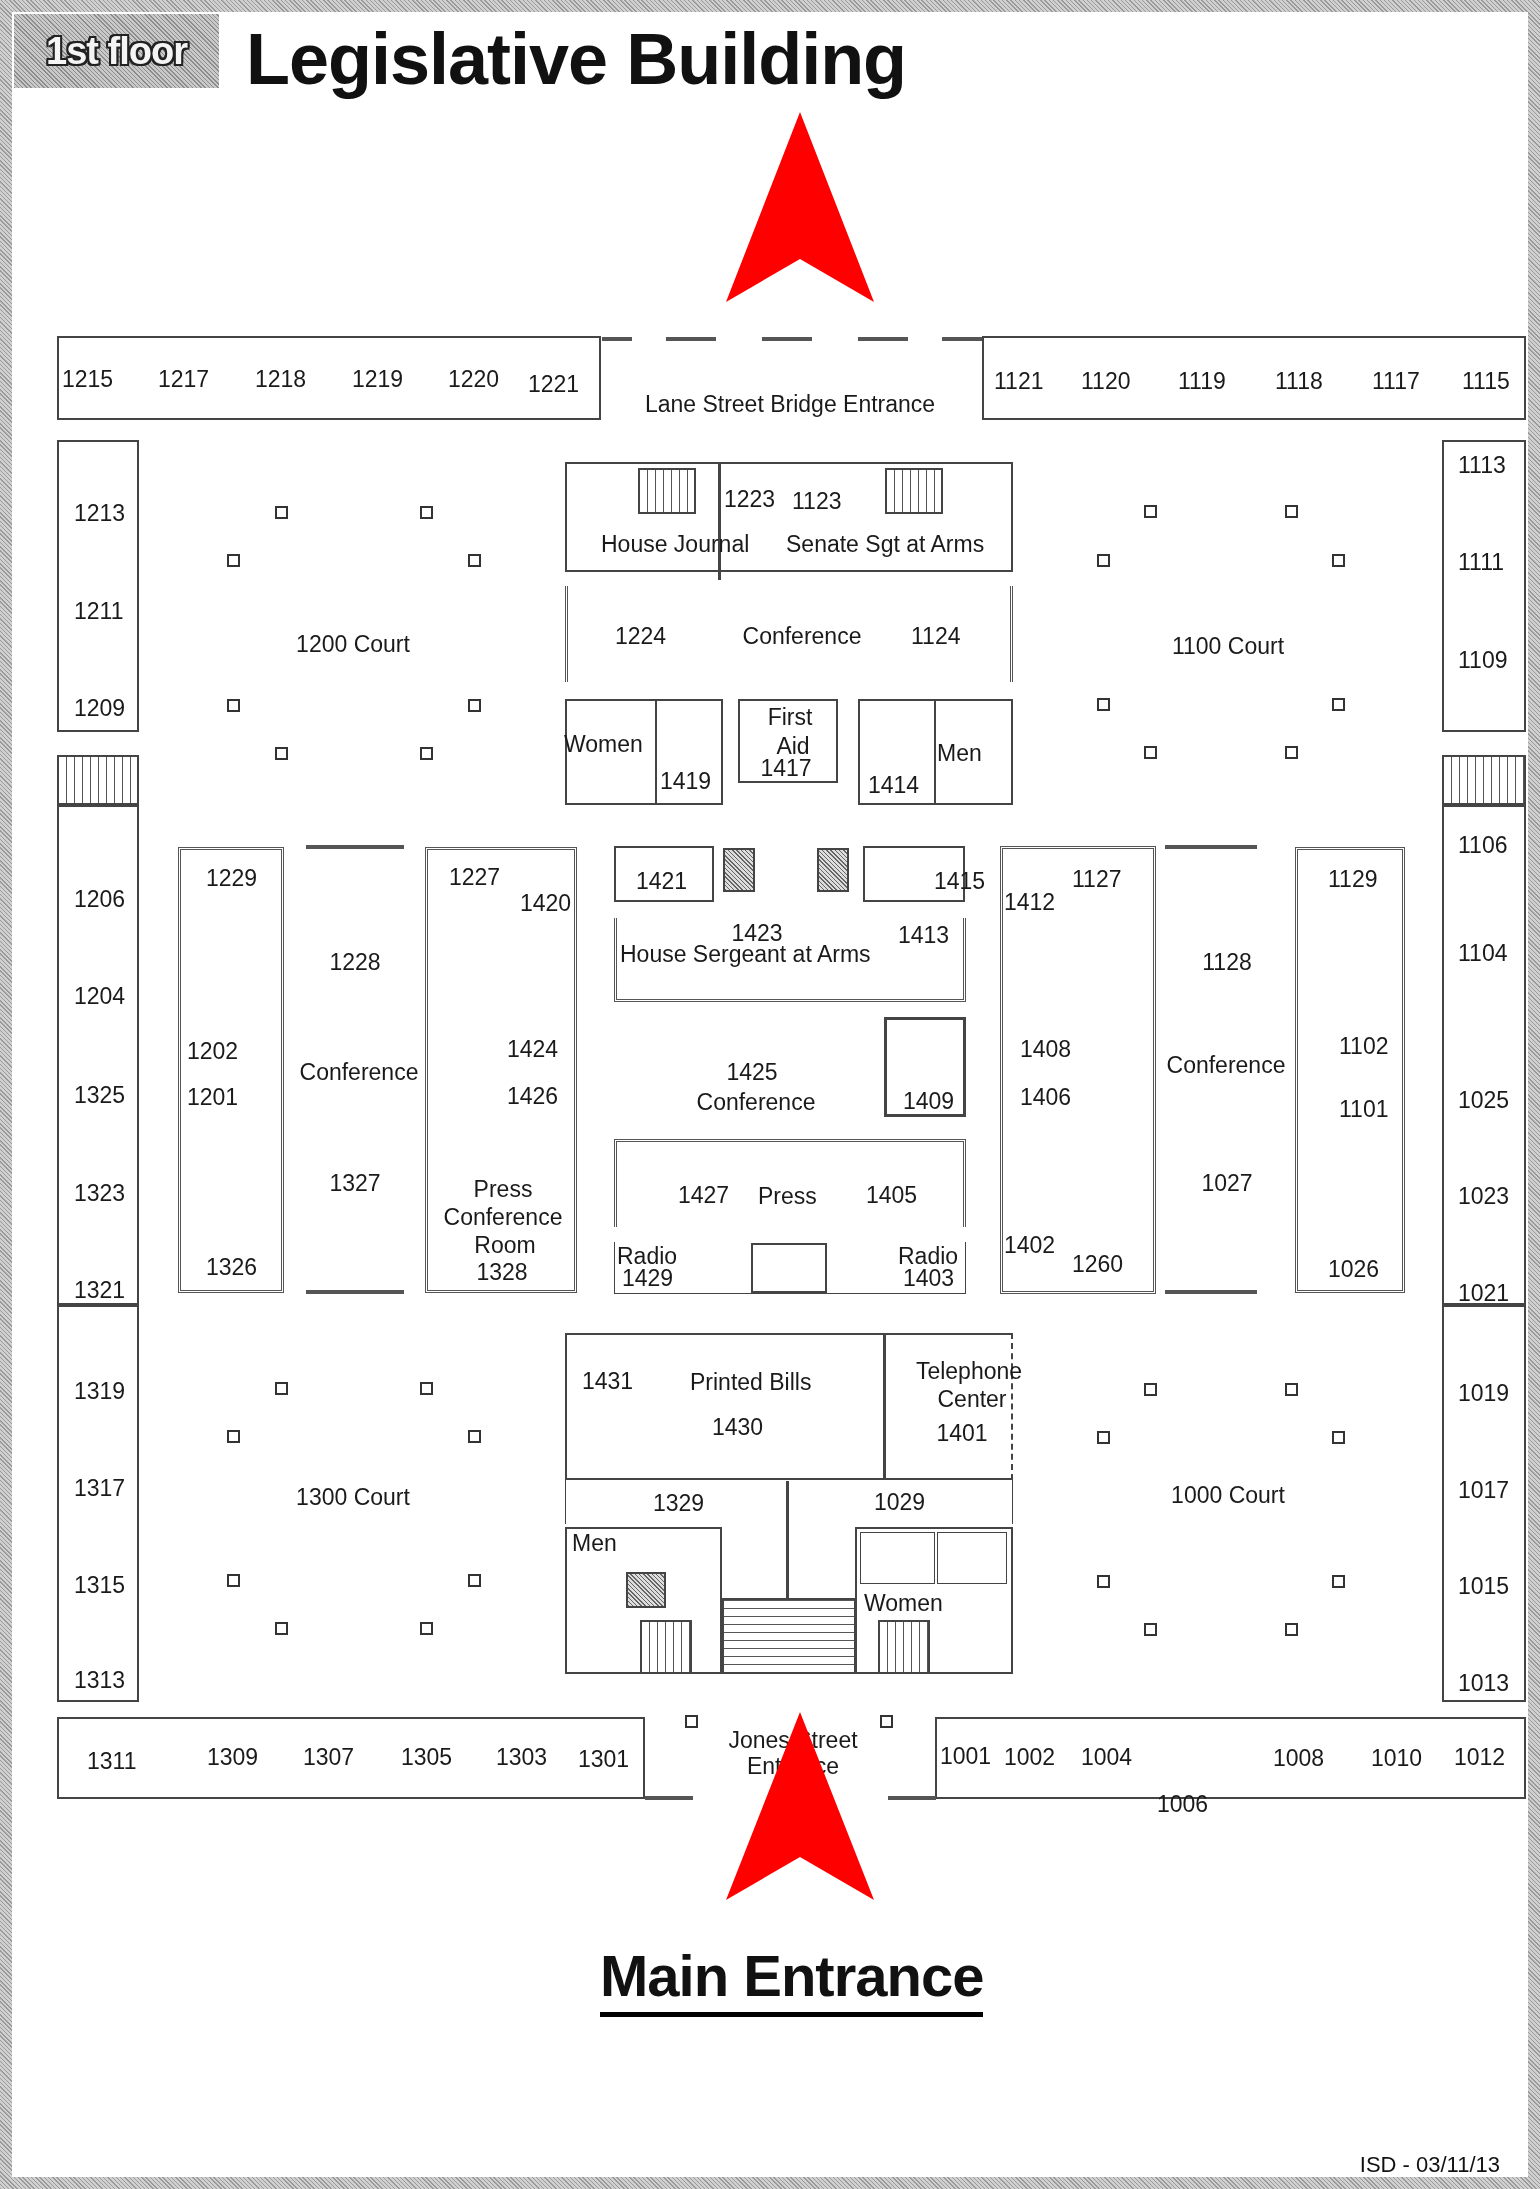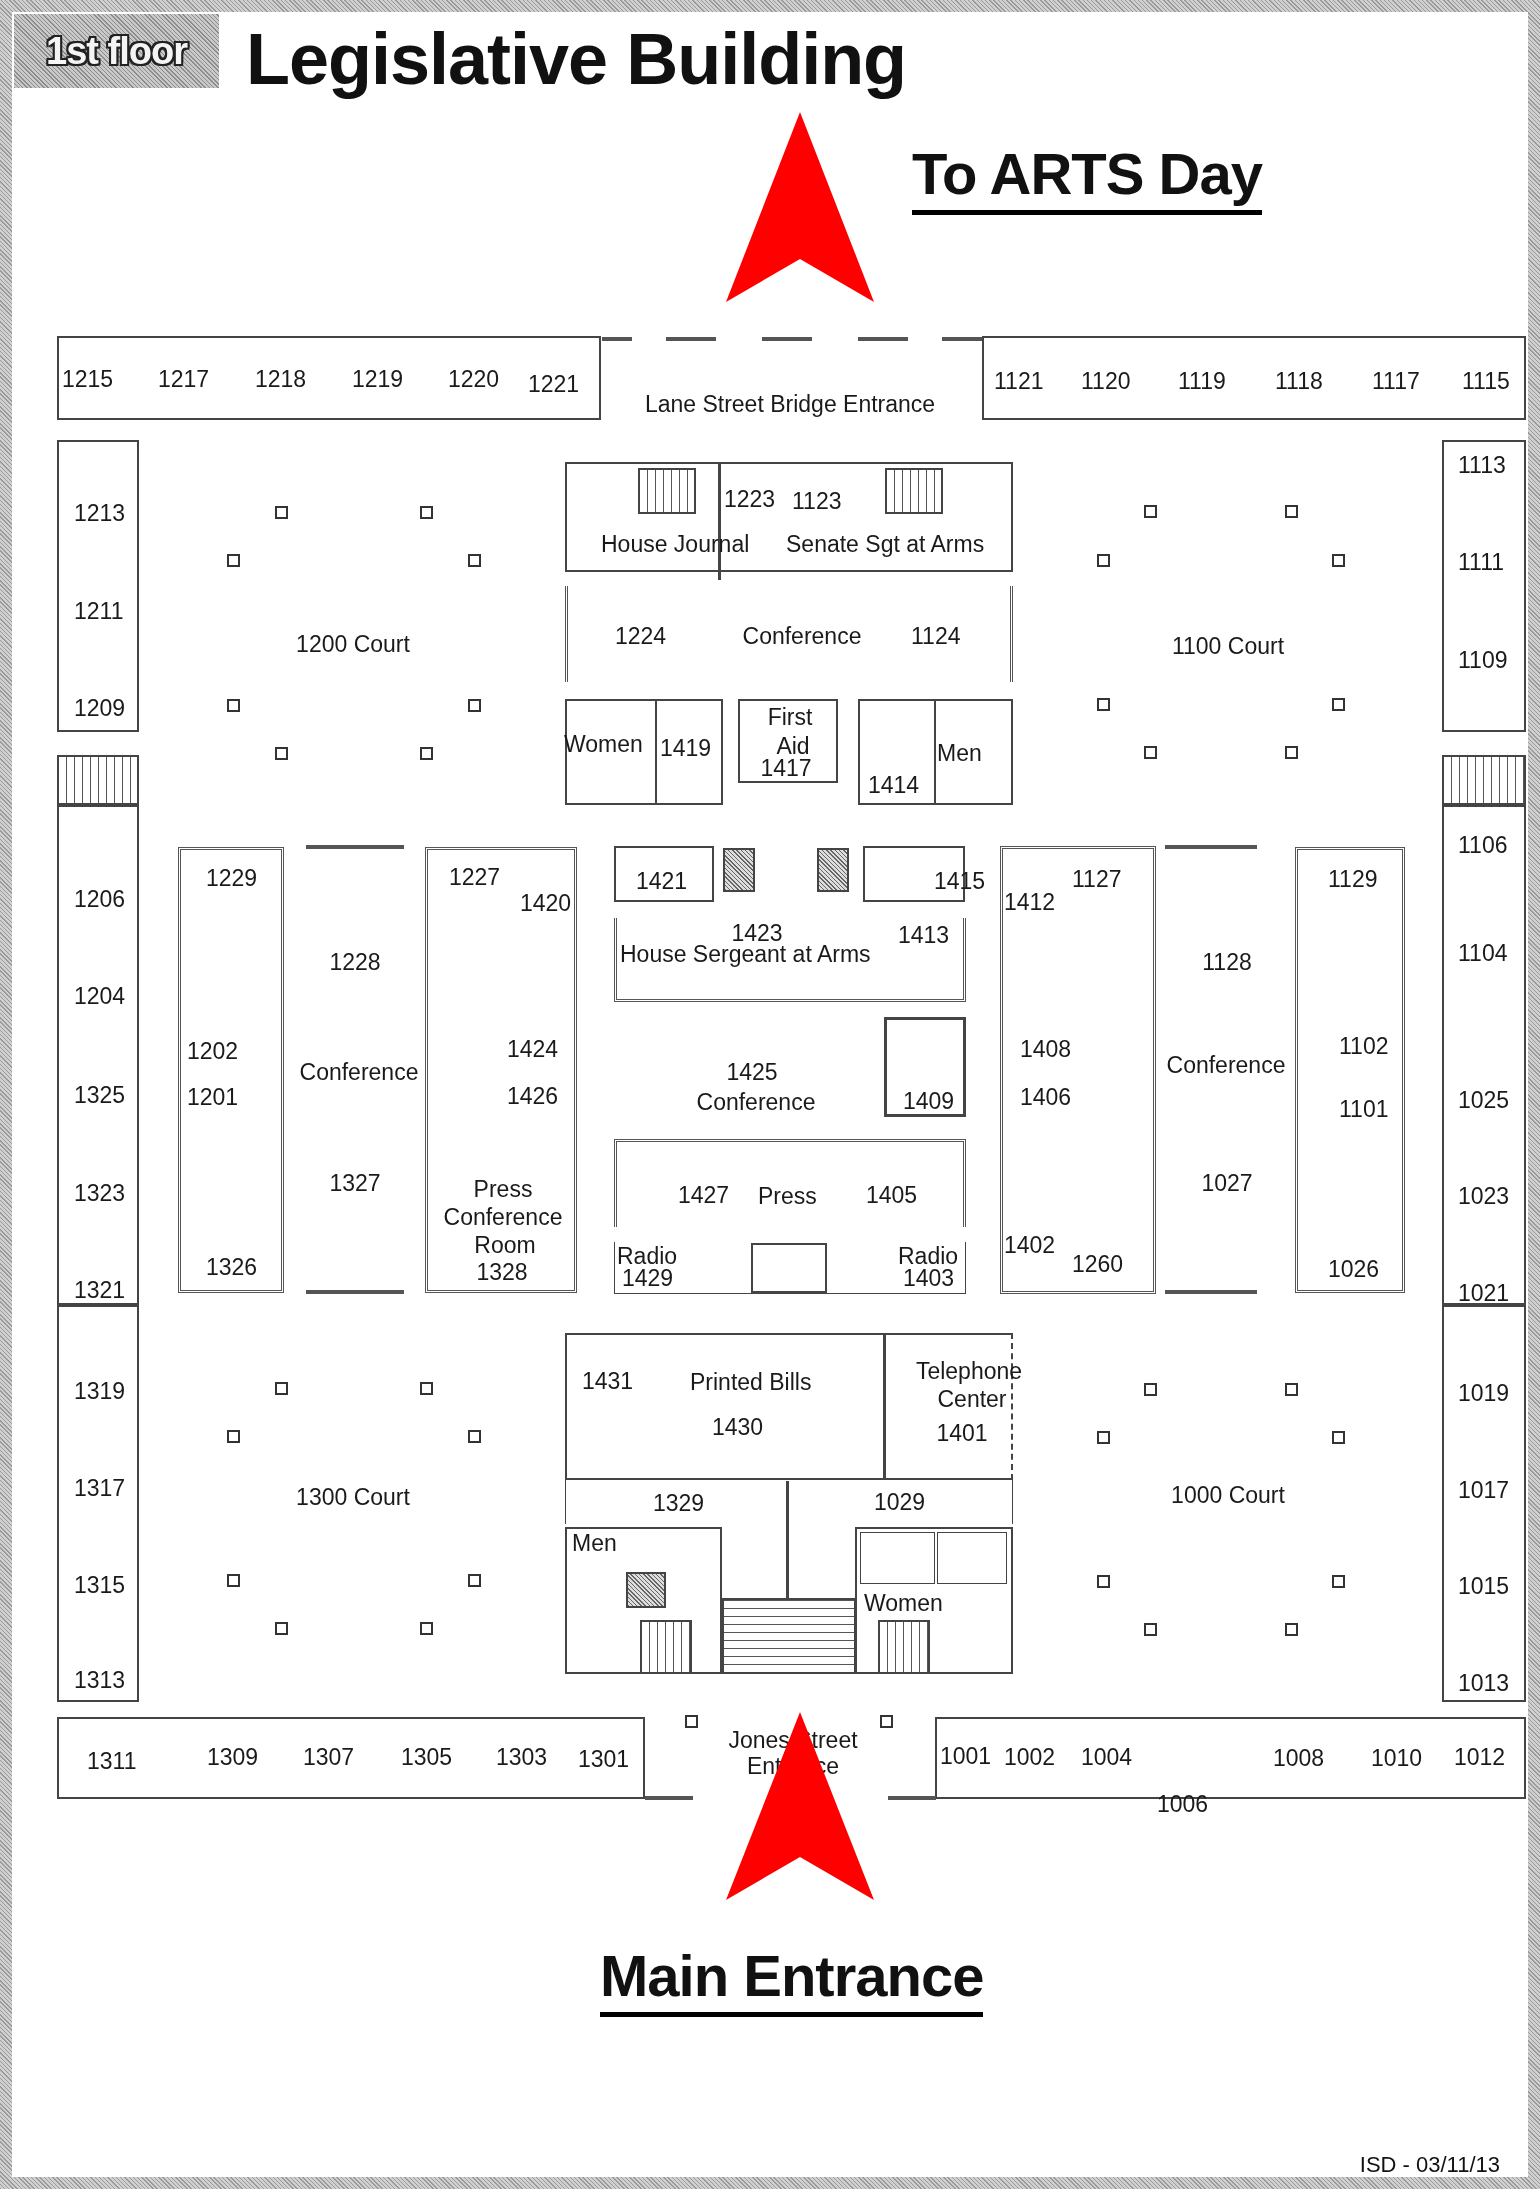--- a/index.html
+++ b/index.html
@@ -42,21 +42,20 @@
 
 <div class="floor-badge">
   <span>1st floor</span>
 </div>
 <div class="title">Legislative Building</div>
 
 <svg class="arrow" style="left:726px;top:112px" width="148" height="192" viewBox="0 0 148 192">
   <polygon points="74,0 148,190 74,147 0,190" fill="#ff0000"></polygon>
 </svg>
 <div class="dir-label" style="left:912px;top:140px;">
-  <div><span class="ul">To ARTS Day</span></div>
 </div>
 
 <div class="wall" style="left:57px;top:336px;width:544px;height:84px;"></div>
 <div class="wall" style="left:982px;top:336px;width:544px;height:84px;"></div>
 <div class="gap" style="left:602px;top:337px;width:30px;"></div>
 <div class="gap" style="left:666px;top:337px;width:50px;"></div>
 <div class="gap" style="left:762px;top:337px;width:50px;"></div>
 <div class="gap" style="left:858px;top:337px;width:50px;"></div>
 <div class="gap" style="left:942px;top:337px;width:40px;"></div>
 <div class="lbl c" style="left:790px;top:391px;">Lane Street Bridge Entrance</div>
@@ -165,21 +164,21 @@
 <div class="lbl" style="left:786px;top:531px;">Senate Sgt at Arms</div>
 
 <div class="dbl" style="left:565px;top:586px;width:448px;height:96px;border-top:none;border-bottom:none;"></div>
 <div class="lbl" style="left:615px;top:623px;">1224</div>
 <div class="lbl c" style="left:802px;top:623px;">Conference</div>
 <div class="lbl" style="left:911px;top:623px;">1124</div>
 
 <div class="wall" style="left:565px;top:699px;width:92px;height:106px;"></div>
 <div class="wall" style="left:655px;top:699px;width:68px;height:106px;"></div>
 <div class="lbl" style="left:564px;top:731px;">Women</div>
-<div class="lbl" style="left:660px;top:735px;">1419</div>
+<div class="lbl" style="left:660px;top:768px;">1419</div>
 
 <div class="wall" style="left:738px;top:699px;width:100px;height:84px;"></div>
 <div class="lbl c" style="left:790px;top:704px;">First</div>
 <div class="lbl c" style="left:793px;top:733px;">Aid</div>
 <div class="lbl c" style="left:786px;top:755px;">1417</div>
 
 <div class="wall" style="left:858px;top:699px;width:78px;height:106px;"></div>
 <div class="wall" style="left:934px;top:699px;width:79px;height:106px;"></div>
 <div class="lbl" style="left:868px;top:772px;">1414</div>
 <div class="lbl" style="left:937px;top:740px;">Men</div>

